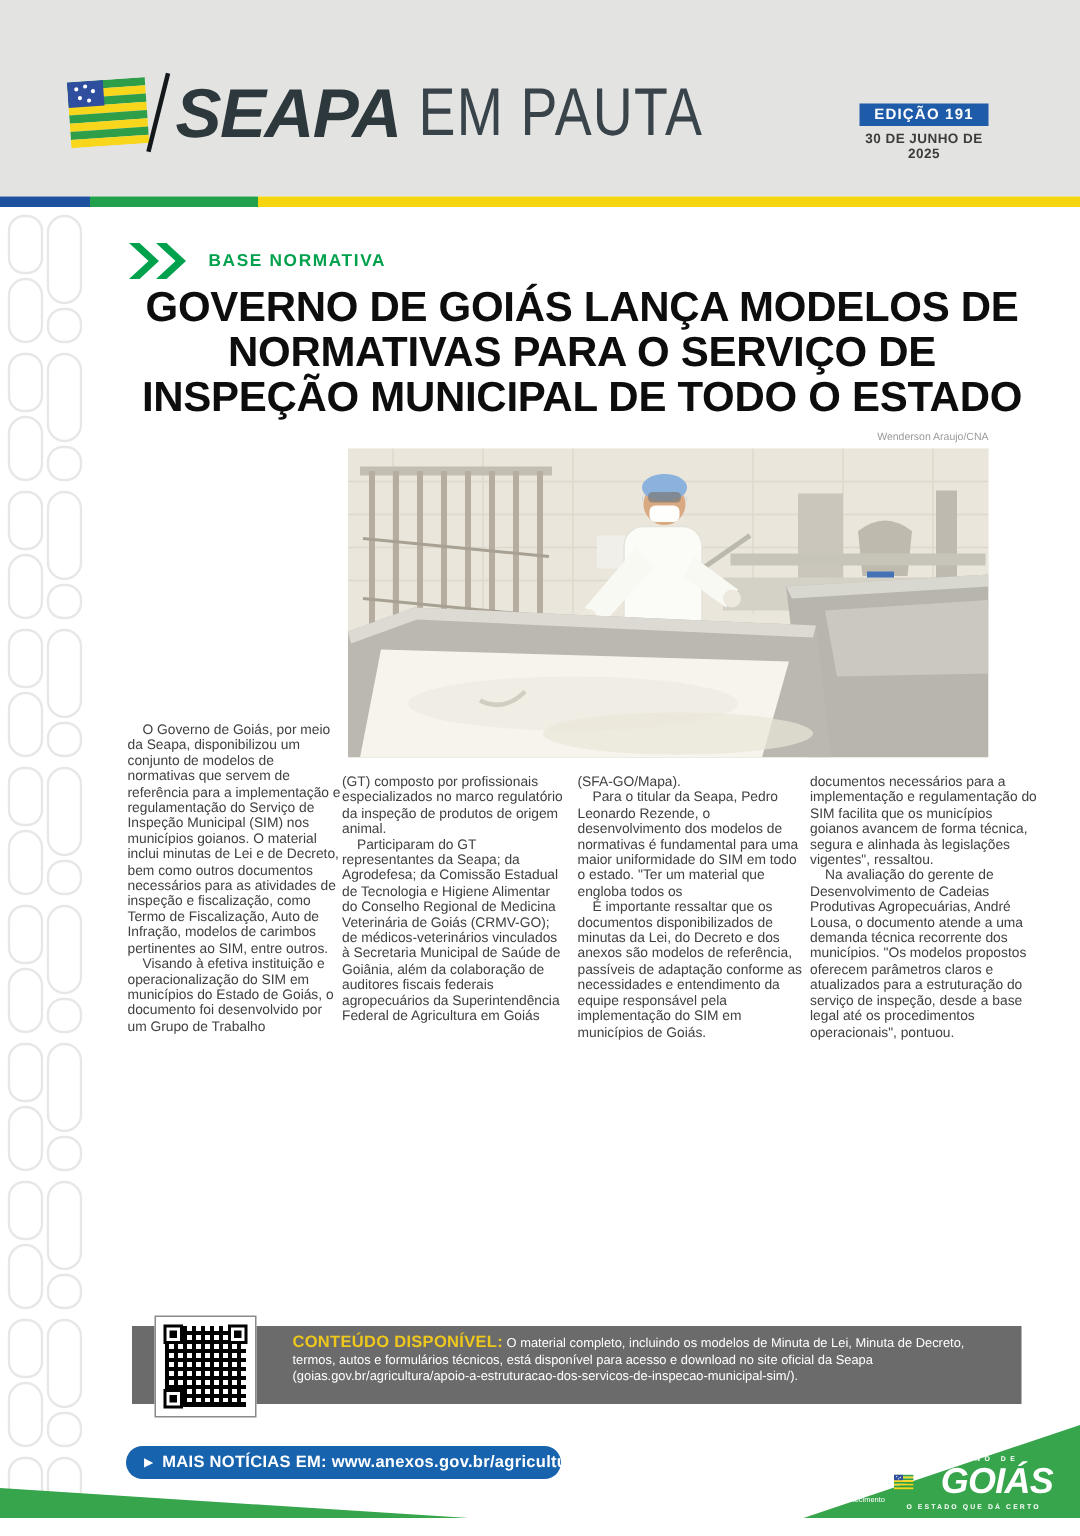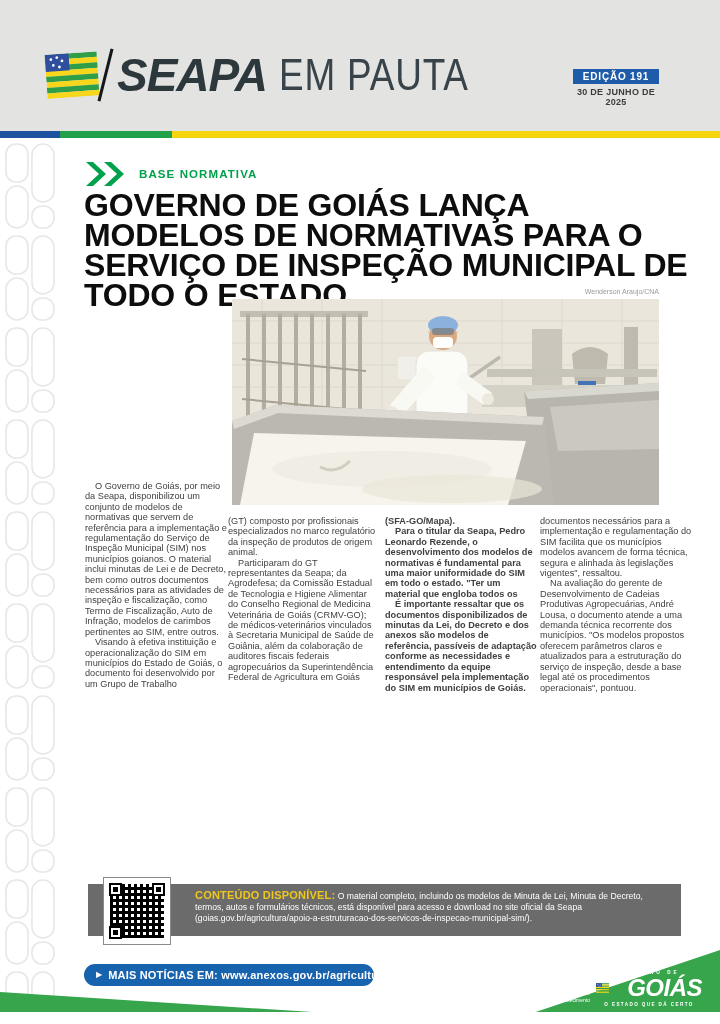--- a/index.html
+++ b/index.html
@@ -30,31 +30,31 @@
   .stripe .s-blue{width:60px;background:var(--c-stripe-blue);}
   .stripe .s-green{width:112px;background:var(--c-stripe-green);}
   .stripe .s-yellow{flex:1;background:var(--c-stripe-yellow);}
 
   
   .deco{position:absolute;left:4px;top:140px;width:54px;height:868px;z-index:0;}
 
   
   .section-head{position:absolute;left:85px;top:161px;display:flex;align-items:center;gap:14px;z-index:2;}
   .section-label{font-size:11.5px;font-weight:700;letter-spacing:1.1px;color:var(--c-green);}
-  .headline{position:absolute;left:84px;top:190px;width:608px;font-size:32px;line-height:30px;font-weight:900;color:var(--c-headline);letter-spacing:-.2px;z-index:2;}
+  .headline{position:absolute;left:84px;top:190px;width:608px;font-size:28px;line-height:30px;font-weight:900;color:var(--c-headline);letter-spacing:-.2px;z-index:2;text-align:center;}
   .credit{position:absolute;left:459px;top:288px;width:200px;text-align:right;font-size:7px;color:#9a9a9a;z-index:2;}
   .lede{position:absolute;left:84px;top:303px;width:152px;font-size:14.6px;line-height:19.5px;font-style:italic;color:var(--c-lede);z-index:2;}
   .photo{position:absolute;left:232px;top:299px;width:427px;height:206px;overflow:hidden;z-index:2;background:#e9e5dc;}
 
   .col{position:absolute;top:516px;width:150px;font-size:9.2px;line-height:10.4px;color:var(--c-body);z-index:2;}
   .col .body-p{margin:0;}
   .col .body-p.indent{text-indent:10px;}
   .col1{left:85px;top:481px;width:142px;}
   .col2{left:228px;}
-  .col3{left:385px;width:152px;font-weight:bold;}
+  .col3{left:385px;width:152px;}
   .col4{left:540px;width:152px;}
 
   
   .banner-bar{position:absolute;left:88px;top:884px;width:593px;height:52px;background:var(--c-bar);z-index:2;}
   .banner-text{position:absolute;left:195px;top:890px;width:478px;font-size:8.6px;line-height:11px;color:#fff;z-index:3;}
   .banner-label{color:var(--c-label);font-weight:700;font-size:11px;letter-spacing:.2px;}
   .qr{position:absolute;left:103px;top:877px;width:68px;height:68px;background:#fff;border:1px solid #8a8a8a;padding:6px;z-index:3;}
   .qr-inner{position:relative;width:100%;height:100%;
     background:
       repeating-linear-gradient(0deg,#000 0 3px,rgba(0,0,0,0) 3px 6px),
@@ -224,21 +224,21 @@
   <div class="col col2">
       <p class="body-p">(GT) composto por profissionais especializados no marco regulatório da inspeção de produtos de origem animal.</p>
       <p class="body-p indent">Participaram do GT representantes da Seapa; da Agrodefesa; da Comissão Estadual de Tecnologia e Higiene Alimentar do Conselho Regional de Medicina Veterinária de Goiás (CRMV-GO); de médicos-veterinários vinculados à Secretaria Municipal de Saúde de Goiânia, além da colaboração de auditores fiscais federais agropecuários da Superintendência Federal de Agricultura em Goiás</p>
     </div>
   <div class="col col3">
       <p class="body-p">(SFA-GO/Mapa).</p>
       <p class="body-p indent">Para o titular da Seapa, Pedro Leonardo Rezende, o desenvolvimento dos modelos de normativas é fundamental para uma maior uniformidade do SIM em todo o estado. "Ter um material que engloba todos os</p>
       <p class="body-p indent">É importante ressaltar que os documentos disponibilizados de minutas da Lei, do Decreto e dos anexos são modelos de referência, passíveis de adaptação conforme as necessidades e entendimento da equipe responsável pela implementação do SIM em municípios de Goiás.</p>
     </div>
   <div class="col col4">
-      <p class="body-p">documentos necessários para a implementação e regulamentação do SIM facilita que os municípios modelos avancem de forma técnica, segura e alinhada às legislações vigentes", ressaltou.</p>
+      <p class="body-p">documentos necessários para a implementação e regulamentação do SIM facilita que os municípios goianos avancem de forma técnica, segura e alinhada às legislações vigentes", ressaltou.</p>
       <p class="body-p indent">Na avaliação do gerente de Desenvolvimento de Cadeias Produtivas Agropecuárias, André Lousa, o documento atende a uma demanda técnica recorrente dos municípios. "Os modelos propostos oferecem parâmetros claros e atualizados para a estruturação do serviço de inspeção, desde a base legal até os procedimentos operacionais", pontuou.</p>
     </div>
 
   <div class="banner-bar"></div>
   <div class="qr">
     <div class="qr-inner">
       <div class="finder tl"></div>
       <div class="finder tr"></div>
       <div class="finder bl"></div>
     </div>

